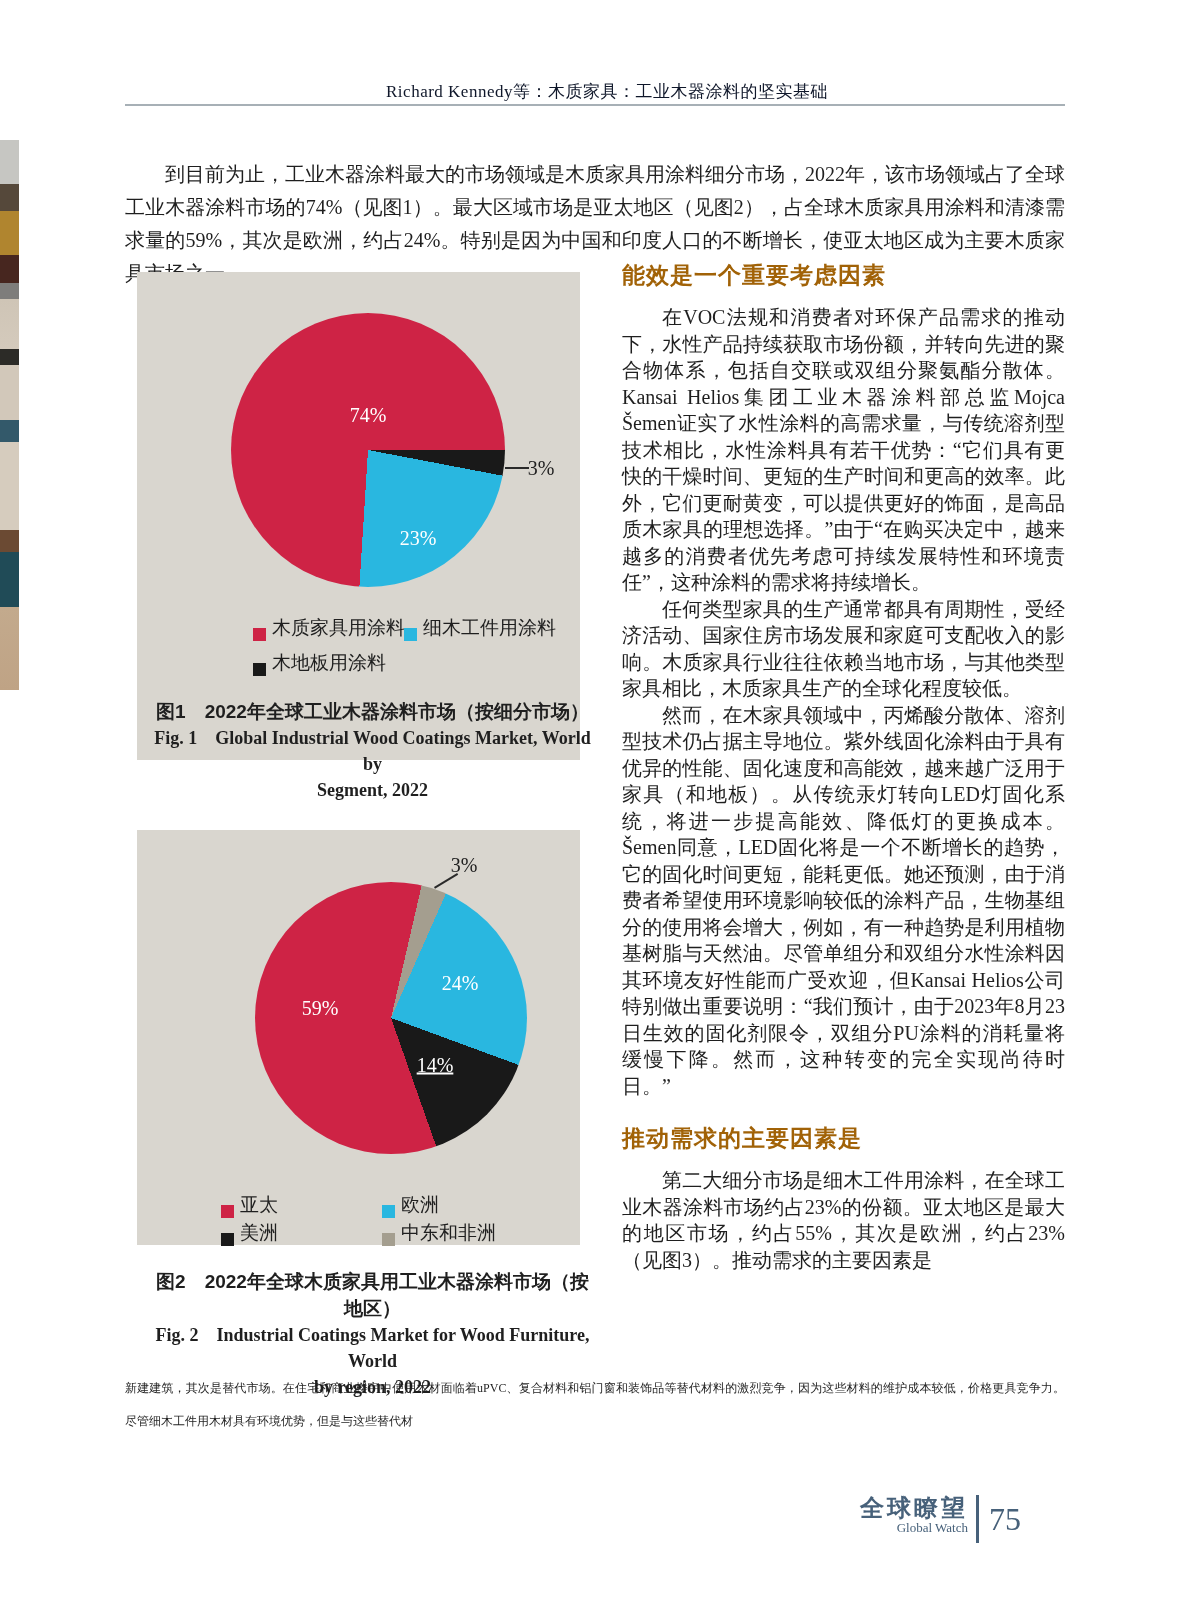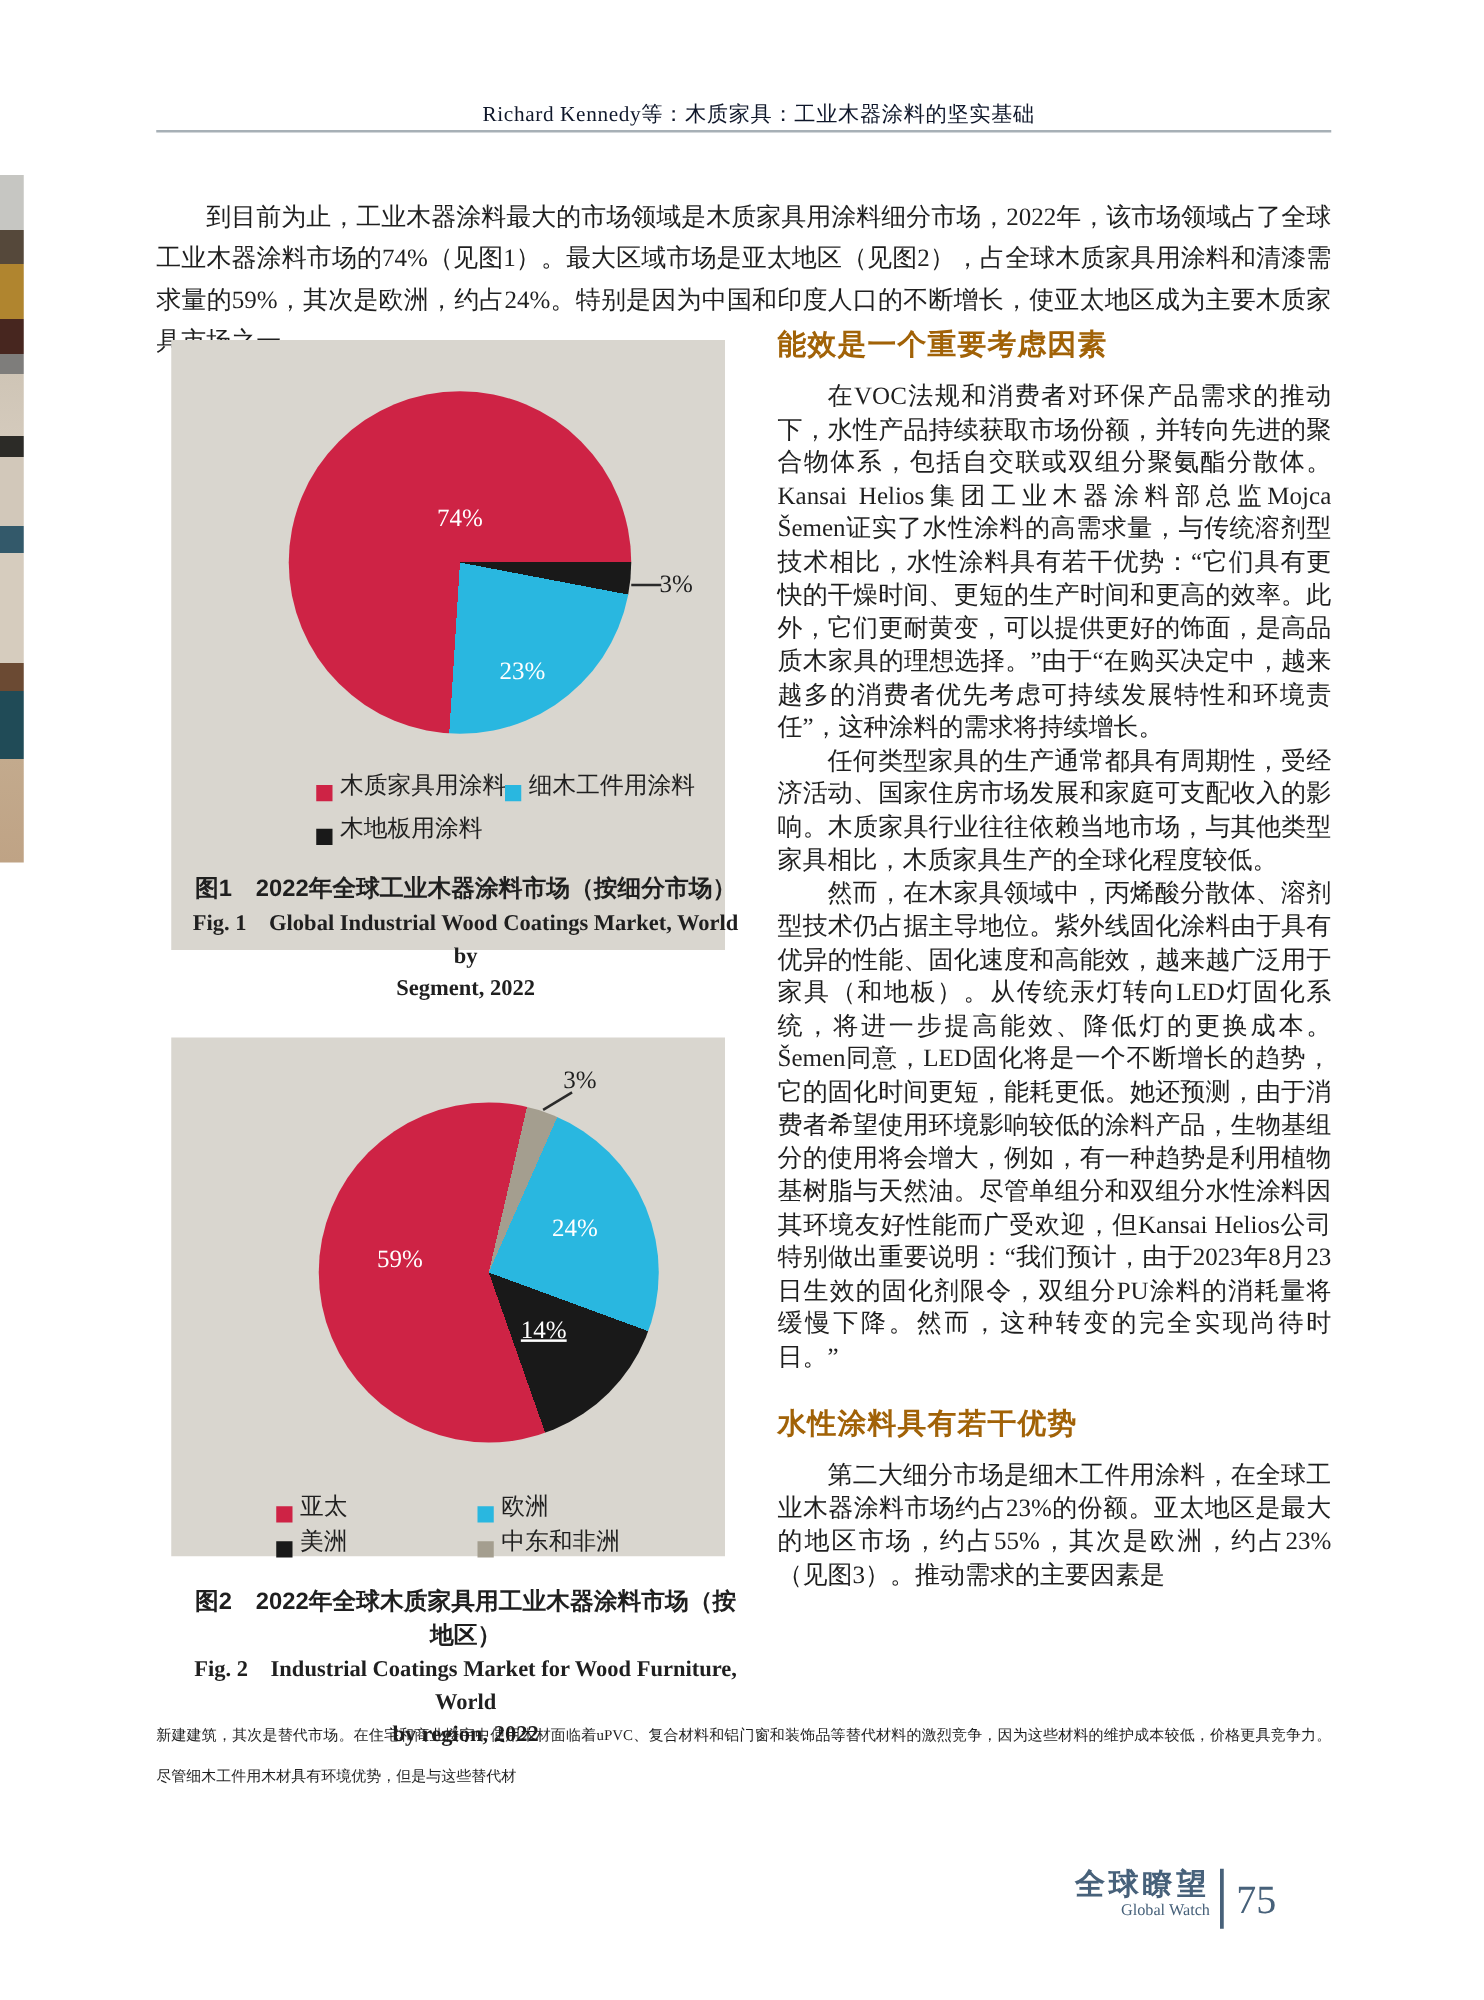--- a/index.html
+++ b/index.html
@@ -151,21 +151,21 @@
   <div class="cap-zh">图2　2022年全球木质家具用工业木器涂料市场（按地区）</div>
   <div class="cap-en">Fig. 2　Industrial Coatings Market for Wood Furniture, World</div>
   <div class="cap-en">by region, 2022</div>
 </div>
 
 <div class="right-col">
   <h2 class="sec-heading">能效是一个重要考虑因素</h2>
   <p>在VOC法规和消费者对环保产品需求的推动下，水性产品持续获取市场份额，并转向先进的聚合物体系，包括自交联或双组分聚氨酯分散体。Kansai Helios集团工业木器涂料部总监Mojca Šemen证实了水性涂料的高需求量，与传统溶剂型技术相比，水性涂料具有若干优势：“它们具有更快的干燥时间、更短的生产时间和更高的效率。此外，它们更耐黄变，可以提供更好的饰面，是高品质木家具的理想选择。”由于“在购买决定中，越来越多的消费者优先考虑可持续发展特性和环境责任”，这种涂料的需求将持续增长。</p>
   <p>任何类型家具的生产通常都具有周期性，受经济活动、国家住房市场发展和家庭可支配收入的影响。木质家具行业往往依赖当地市场，与其他类型家具相比，木质家具生产的全球化程度较低。</p>
   <p>然而，在木家具领域中，丙烯酸分散体、溶剂型技术仍占据主导地位。紫外线固化涂料由于具有优异的性能、固化速度和高能效，越来越广泛用于家具（和地板）。从传统汞灯转向LED灯固化系统，将进一步提高能效、降低灯的更换成本。Šemen同意，LED固化将是一个不断增长的趋势，它的固化时间更短，能耗更低。她还预测，由于消费者希望使用环境影响较低的涂料产品，生物基组分的使用将会增大，例如，有一种趋势是利用植物基树脂与天然油。尽管单组分和双组分水性涂料因其环境友好性能而广受欢迎，但Kansai Helios公司特别做出重要说明：“我们预计，由于2023年8月23日生效的固化剂限令，双组分PU涂料的消耗量将缓慢下降。然而，这种转变的完全实现尚待时日。”</p>
-  <h2 class="sec-heading second">水性涂料具有若干优势</h2>
+  <h2 class="sec-heading second">推动需求的主要因素是</h2>
   <p>第二大细分市场是细木工件用涂料，在全球工业木器涂料市场约占23%的份额。亚太地区是最大的地区市场，约占55%，其次是欧洲，约占23%（见图3）。推动需求的主要因素是</p>
 </div>
 
 <div class="bottom-para">新建建筑，其次是替代市场。在住宅和商业楼宇中使用木材面临着uPVC、复合材料和铝门窗和装饰品等替代材料的激烈竞争，因为这些材料的维护成本较低，价格更具竞争力。尽管细木工件用木材具有环境优势，但是与这些替代材</div>
 
 <div class="footer">
   <div class="brand">
     <div class="brand-zh">全球瞭望</div>
     <div class="brand-en">Global Watch</div>
   </div>

